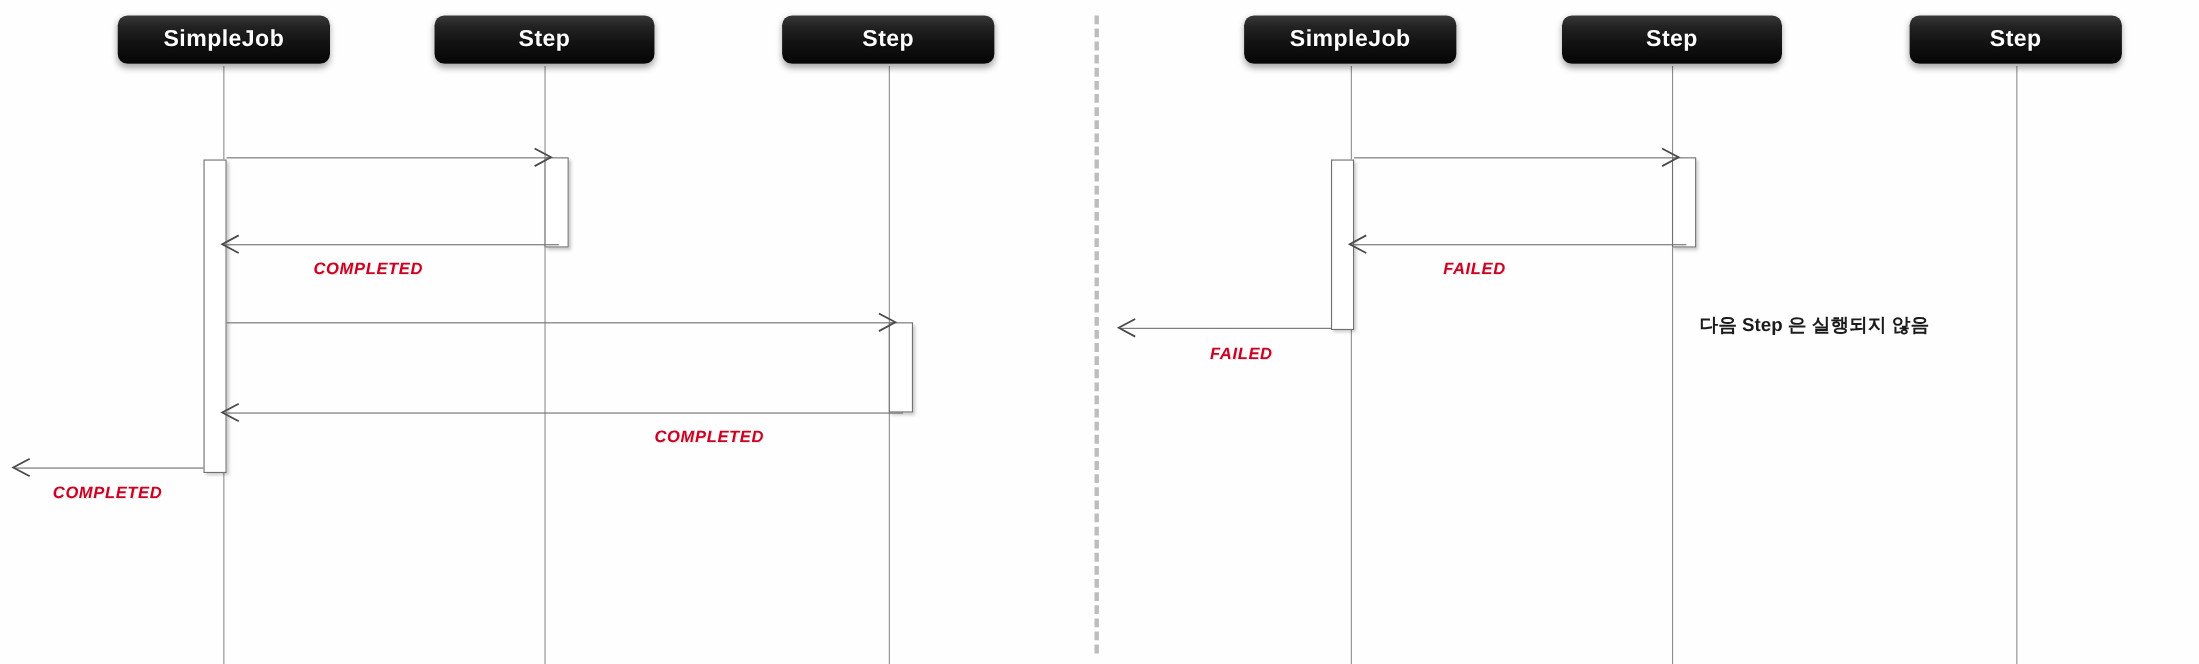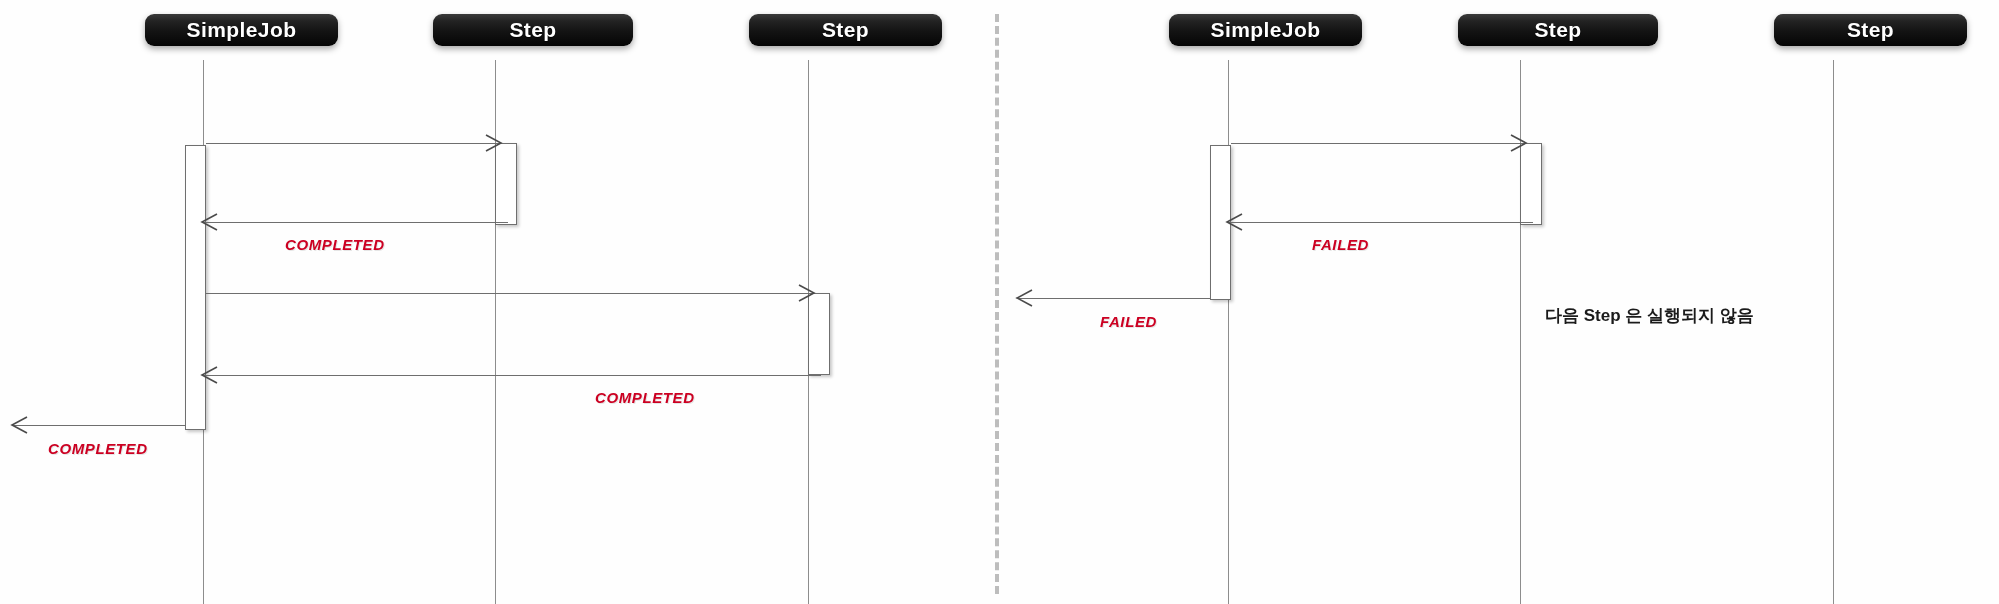--- a/index.html
+++ b/index.html
@@ -13,34 +13,33 @@
   #stage {
     position: relative;
     width: 1999px;
     height: 604px;
     background: #fefefe;
     overflow: hidden;
   }
   
   .participant {
     position: absolute;
-    height: 32px;
+    height: 44px;
     border-radius: 9px;
     background: linear-gradient(to bottom, #3a3a3a 0%, #232323 22%, #131313 55%, #050505 100%);
     box-shadow: 0 3px 6px rgba(0,0,0,0.34);
     color: #ffffff;
     font-size: 21px;
     font-weight: bold;
     letter-spacing: 0.4px;
     display: flex;
     align-items: center;
     justify-content: center;
     text-shadow: 0 1px 1px rgba(0,0,0,0.8);
     box-sizing: border-box;
-    margin-left: 38px;
   }
   
   .lifeline {
     position: absolute;
     width: 1px;
     background: #8d8d8d;
   }
   
   .activation {
     position: absolute;
@@ -164,16 +163,16 @@
       </div>
       <div class="participant" style="left: 1420px; top: 14px; width: 200px;">
         <span>Step</span>
       </div>
       <div class="participant" style="left: 1736px; top: 14px; width: 193px;">
         <span>Step</span>
       </div>
     </div>
 
   <div id="notes">
-      <div class="note" style="left: 1545px; top: 304px; color: rgb(27, 27, 27);">다음 Step 은 실행되지 않음</div>
+      <div class="note" style="left: 1545px; top: 284px; color: rgb(27, 27, 27);">다음 Step 은 실행되지 않음</div>
     </div>
 
 </div>
 
 </body></html>

